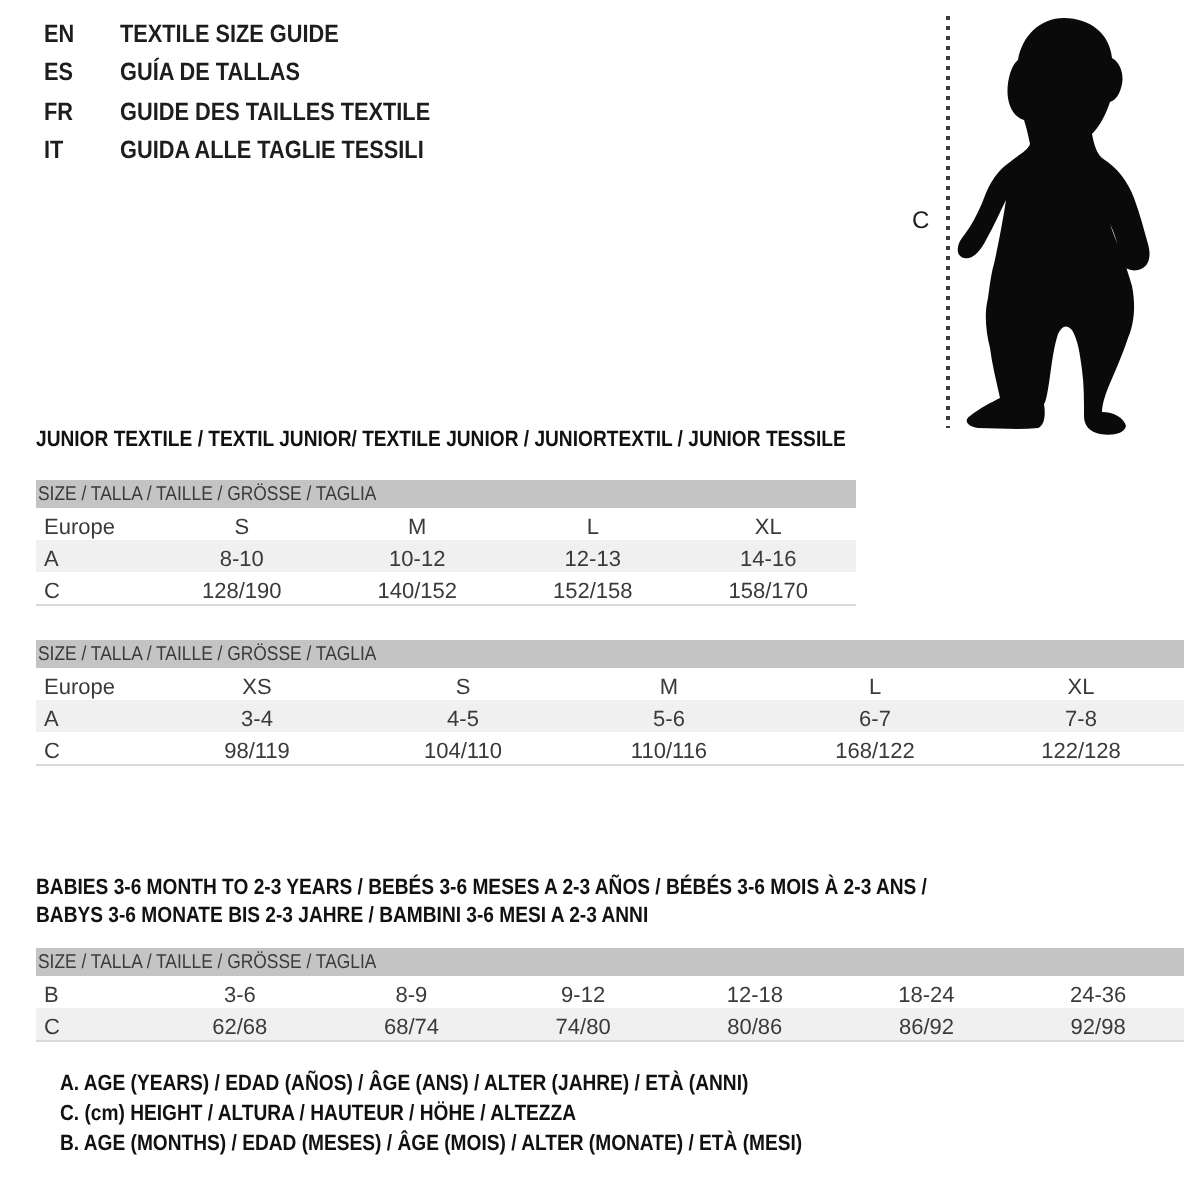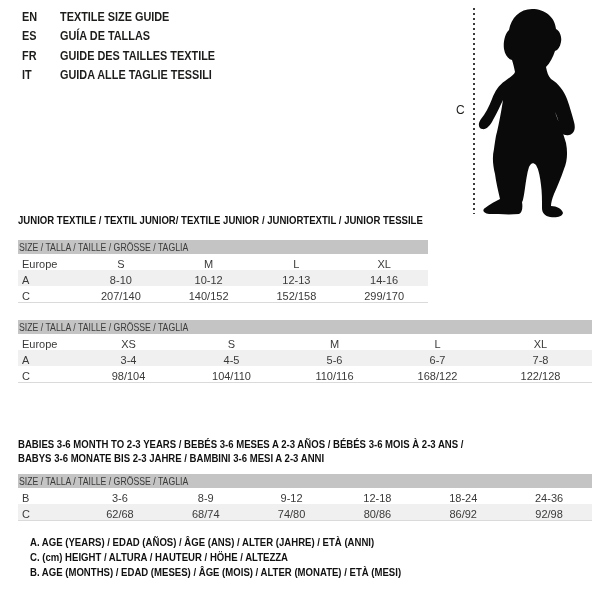--- a/index.html
+++ b/index.html
@@ -140,24 +140,24 @@
           </div>
           <div class="t-row shaded">
             <span class="t-label">A</span>
             <span class="t-cell">8-10</span>
             <span class="t-cell">10-12</span>
             <span class="t-cell">12-13</span>
             <span class="t-cell">14-16</span>
           </div>
           <div class="t-row">
             <span class="t-label">C</span>
-            <span class="t-cell">207/140</span>
+            <span class="t-cell">128/190</span>
             <span class="t-cell">140/152</span>
             <span class="t-cell">152/158</span>
-            <span class="t-cell">299/170</span>
+            <span class="t-cell">158/170</span>
           </div>
         </div>
       </div>
       <div class="section section--children">
         <div class="size-table">
           <div class="t-header">
             <span class="cond">SIZE / TALLA / TAILLE / GRÖSSE / TAGLIA</span>
           </div>
           <div class="t-row">
             <span class="t-label">Europe</span>
@@ -170,21 +170,21 @@
           <div class="t-row shaded">
             <span class="t-label">A</span>
             <span class="t-cell">3-4</span>
             <span class="t-cell">4-5</span>
             <span class="t-cell">5-6</span>
             <span class="t-cell">6-7</span>
             <span class="t-cell">7-8</span>
           </div>
           <div class="t-row">
             <span class="t-label">C</span>
-            <span class="t-cell">98/104</span>
+            <span class="t-cell">98/119</span>
             <span class="t-cell">104/110</span>
             <span class="t-cell">110/116</span>
             <span class="t-cell">168/122</span>
             <span class="t-cell">122/128</span>
           </div>
         </div>
       </div>
       <div class="section section--babies">
         <div class="section-title">
           <div><span class="cond"><span>BABIES 3-6 MONTH TO 2-3 YEARS / BEBÉS 3-6 MESES A 2-3 AÑOS / BÉBÉS 3-6 MOIS À 2-3 ANS /</span></span></div>

